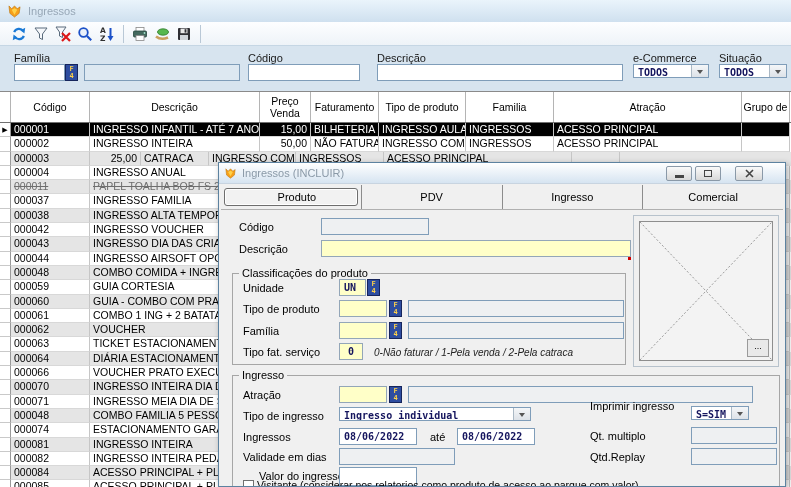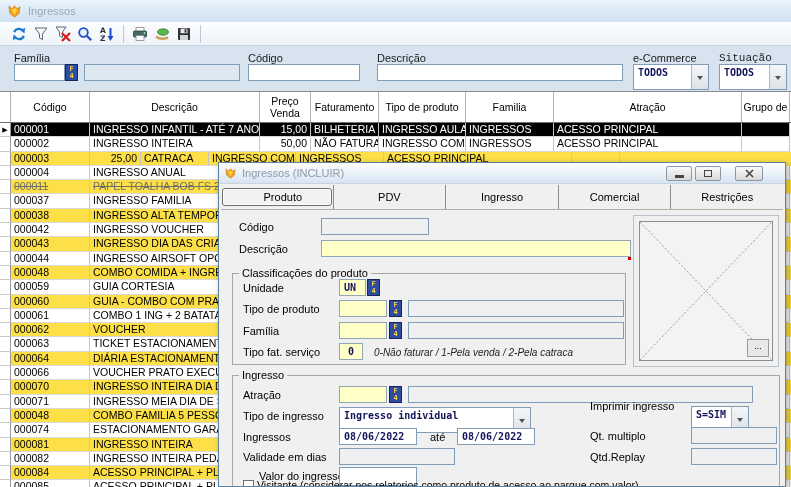--- a/index.html
+++ b/index.html
@@ -22,21 +22,21 @@
   .tsep{width:1px;height:18px;background:#b9c8d6;margin:0 5px;}
 
   
   .filterbar{position:absolute;left:0;top:46px;width:791px;height:45px;background:#d7e4ef;}
   .flabel{position:absolute;font-size:11px;color:#1a1a1a;}
   .fld{position:absolute;box-sizing:border-box;height:17px;background:#fff;
     border:1px solid #7f9db9;}
   .fld.disabled{background:#dde8f1;}
   .monoval{font-family:"DejaVu Sans Mono",monospace;font-weight:bold;font-size:10px;
     color:#15155e;line-height:15px;padding-left:4px;white-space:nowrap;overflow:hidden;}
-  .selectbox{position:absolute;box-sizing:border-box;height:26px;background:#fff;
+  .selectbox{position:absolute;box-sizing:border-box;height:14px;background:#fff;
     border:1px solid #7f9db9;display:flex;}
   .selectbox .sval{flex:1;overflow:hidden;}
   .arrowbtn{width:16px;background:linear-gradient(#f4f6f8,#dde2e8);border-left:1px solid #aab8c4;
     display:flex;align-items:center;justify-content:center;}
   .arrowbtn i{width:0;height:0;border:3.5px solid transparent;border-top:4px solid #555;margin-top:4px;}
   .f4{position:absolute;width:13px;height:17px;box-sizing:border-box;background:#2e4da0;
     border:1px solid #16255c;color:#ffd24a;font-family:"DejaVu Sans Mono",monospace;
     font-weight:bold;font-size:7px;line-height:7px;display:flex;flex-direction:column;
     align-items:center;justify-content:center;cursor:pointer;}
 
@@ -46,21 +46,21 @@
   .ghead{display:flex;height:30px;border-bottom:1px solid #707070;background:#fff;}
   .hcell{box-sizing:border-box;border-right:1px solid #b4b4b4;display:flex;
     align-items:center;justify-content:center;text-align:center;font-size:10.5px;
     white-space:pre-line;line-height:12px;overflow:hidden;}
   .selw{width:11px;min-width:11px;}
   .c0{width:79px;min-width:79px;} .c1{width:170px;min-width:170px;}
   .c2{width:51px;min-width:51px;} .c3{width:68px;min-width:68px;}
   .c4{width:87px;min-width:87px;} .c5{width:88px;min-width:88px;}
   .c6{width:188px;min-width:188px;} .c7{width:48px;min-width:48px;}
   .grow{display:flex;height:14.3px;background:#fff;cursor:default;}
-  .grow.stripe{background:#fde047;}
+  .grow.stripe{background:#e5e5e5;}
   .grow.sel-row .gcell{background:#000;color:#fff;}
   .grow.strike .gcell{color:#6e6e6e;text-decoration:line-through;}
   .selcell{box-sizing:border-box;width:11px;min-width:11px;border-right:1px solid #9a9a9a;
     border-bottom:1px solid #c9c9c9;background:#fff;font-size:7px;line-height:14px;
     color:#000;text-align:center;overflow:hidden;}
   .gcell{box-sizing:border-box;border-right:1px solid #c6c6c6;border-bottom:1px solid #d8d8d8;
     font-size:10.5px;line-height:13.5px;padding-left:3px;white-space:nowrap;overflow:hidden;}
   .gcell.c2{text-align:right;padding-right:3px;padding-left:0;}
 
   
@@ -194,21 +194,21 @@
     <div class="fld" style="left:377px;top:18px;width:246px;"></div>
 
     <span class="flabel" style="left:633px;top:6px;">e-Commerce</span>
     <div class="selectbox" style="left:633px;top:18px;width:76px;">
       <div class="sval monoval">TODOS</div>
       <div class="arrowbtn">
           <i></i>
         </div>
     </div>
 
-    <span class="flabel" style="left:719px;top:6px;font-family:Liberation Mono, monospace;">Situação</span>
+    <span class="flabel" style="left:719px;top:6px;">Situação</span>
     <div class="selectbox" style="left:719px;top:18px;width:68px;">
       <div class="sval monoval">TODOS</div>
       <div class="arrowbtn">
           <i></i>
         </div>
     </div>
   </div>
 
   <div class="grid">
     <div class="ghead" id="grid-head">
@@ -538,23 +538,20 @@
         </div>
         <div class="tabslot">
           <span class="tablabel">PDV</span>
         </div>
         <div class="tabslot">
           <span class="tablabel">Ingresso</span>
         </div>
         <div class="tabslot">
           <span class="tablabel">Comercial</span>
         </div>
-        <div class="tabslot">
-          <span class="tablabel">Restrições</span>
-        </div>
       </div>
 
     <div class="dlg-body">
 
       <span class="dlabel" style="left:20px;top:58px;">Código</span>
       <div class="dfld disabled" style="left:102px;top:55px;width:108px;border-color:#7f9db9;"></div>
       <span class="dlabel" style="left:20px;top:80px;">Descrição</span>
       <div class="dfld yellow" style="left:102px;top:77px;width:310px;"></div>
       <span class="reddot" style="left:409px;top:94px;"></span>
 

